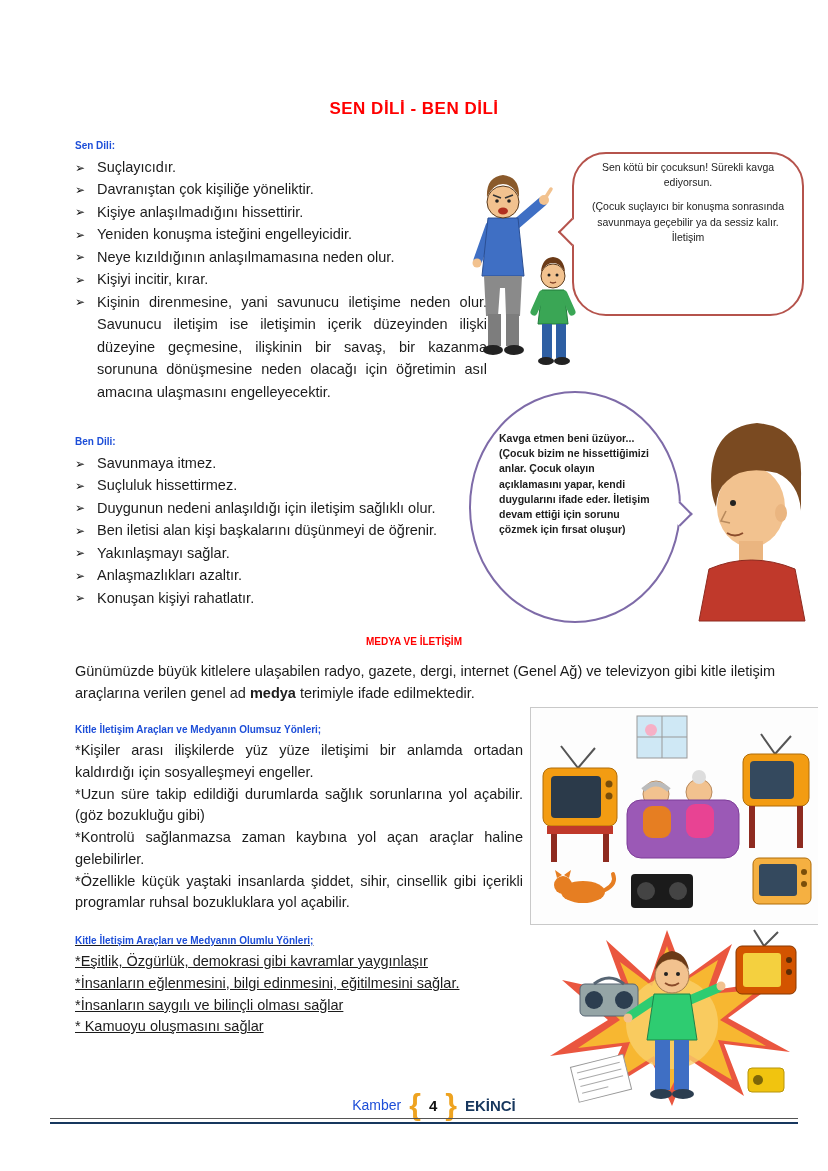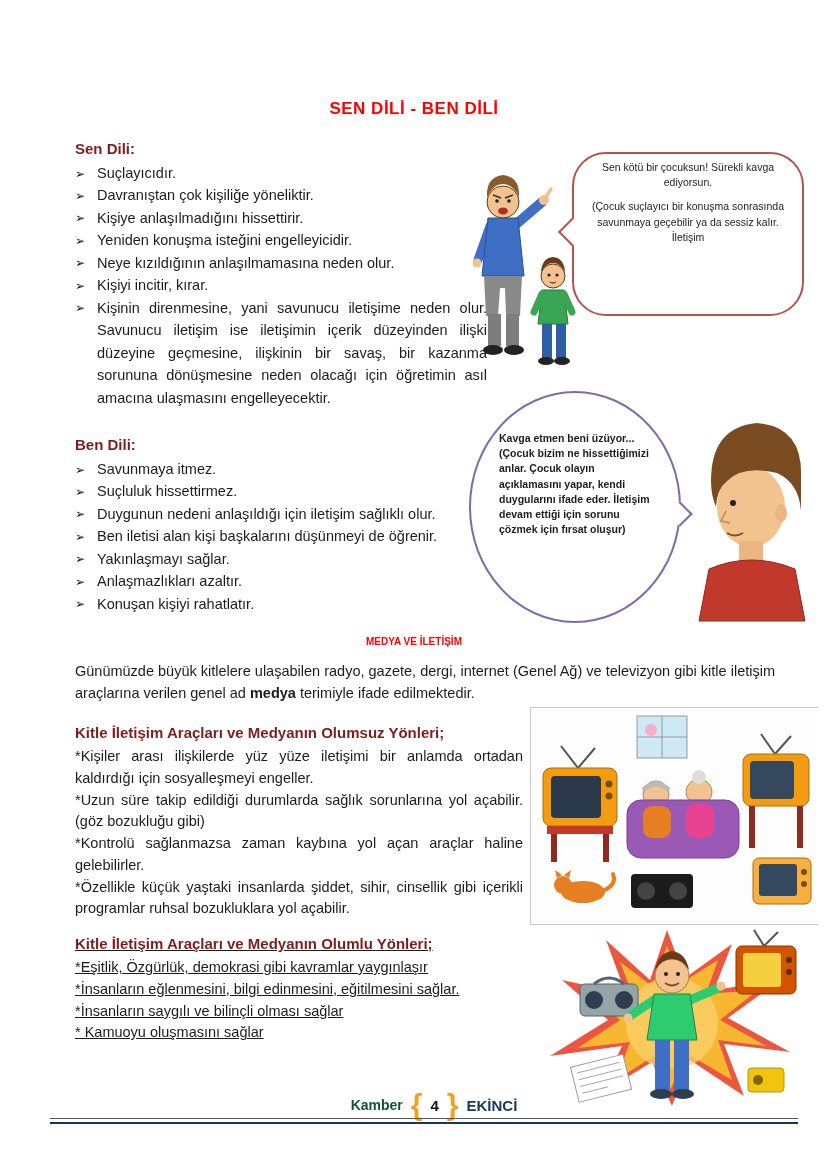--- a/index.html
+++ b/index.html
@@ -3,21 +3,21 @@
 <meta charset="utf-8">
 <style>
   * { margin:0; padding:0; box-sizing:border-box; }
   html,body { background:#ffffff; }
   body { font-family:"Liberation Sans", sans-serif; color:#1c1c1c; }
   .page { position:relative; width:808px; height:1171px; background:#fff; margin:0 auto; overflow:hidden; }
 
   .doc-title { position:absolute; top:99px; left:0; width:100%; text-align:center;
                color:#ff0000; font-weight:bold; font-size:17px; letter-spacing:.5px; }
 
-  .blue-heading { color:#7f1d1d; font-weight:bold; font-size:15px; margin-bottom:5px; }
+  .blue-heading { color:#1d4ed8; font-weight:bold; font-size:10px; margin-bottom:5px; }
 
   
   .arrow-list { list-style:none; }
   .arrow-list li { display:flex; gap:7px; font-size:14.5px; line-height:1.55; }
   .arrow-list .arrow { flex:0 0 15px; font-size:12px; padding-top:2.5px; color:#111; }
   .arrow-list .txt { flex:1; }
   .arrow-list li.justify .txt { text-align:justify; }
 
   .sen-block { position:absolute; left:65px; top:140px; width:412px; }
   .ben-block { position:absolute; left:65px; top:436px; width:405px; }
@@ -53,21 +53,21 @@
   .olumlu-block  { position:absolute; left:65px; top:935px; width:452px;text-decoration:underline; }
   .star-items p { font-size:14.5px; line-height:1.5; text-align:justify; }
 
   .tv-image { position:absolute; left:520px; top:707px; width:290px; height:218px;
         border:1px solid #c9c9c9; background:#fdfdfd; overflow:hidden; }
   .boy-image { position:absolute; left:512px; top:928px; width:290px; height:180px; overflow:hidden; }
 
   
   .footer-row { position:absolute; top:1090px; left:0; width:100%; display:flex;
         justify-content:center; align-items:center; gap:6px; height:30px; }
-  .footer-name-left  { font-weight:bold; font-size:14px; color:#14532d;padding-left:40px; }
+  .footer-name-left  { font-weight:normal; font-size:14px; color:#1d4ed8;padding-left:40px; }
   .footer-name-right { font-weight:bold; font-size:15px; color:#17375e; }
   .footer-brace { color:#eea320; font-size:30px; font-weight:bold; line-height:26px; padding:0 2px; }
   .footer-page  { font-weight:bold; font-size:15px; color:#111; }
   .footer-lines { position:absolute; top:1118px; left:40px; width:748px; }
   .footer-line-thin { border-top:1.5px solid #555; }
   .footer-line-navy { margin-top:3px; border-top:2.5px solid #17375e; }
 </style>
 </head>
 <body>
 

